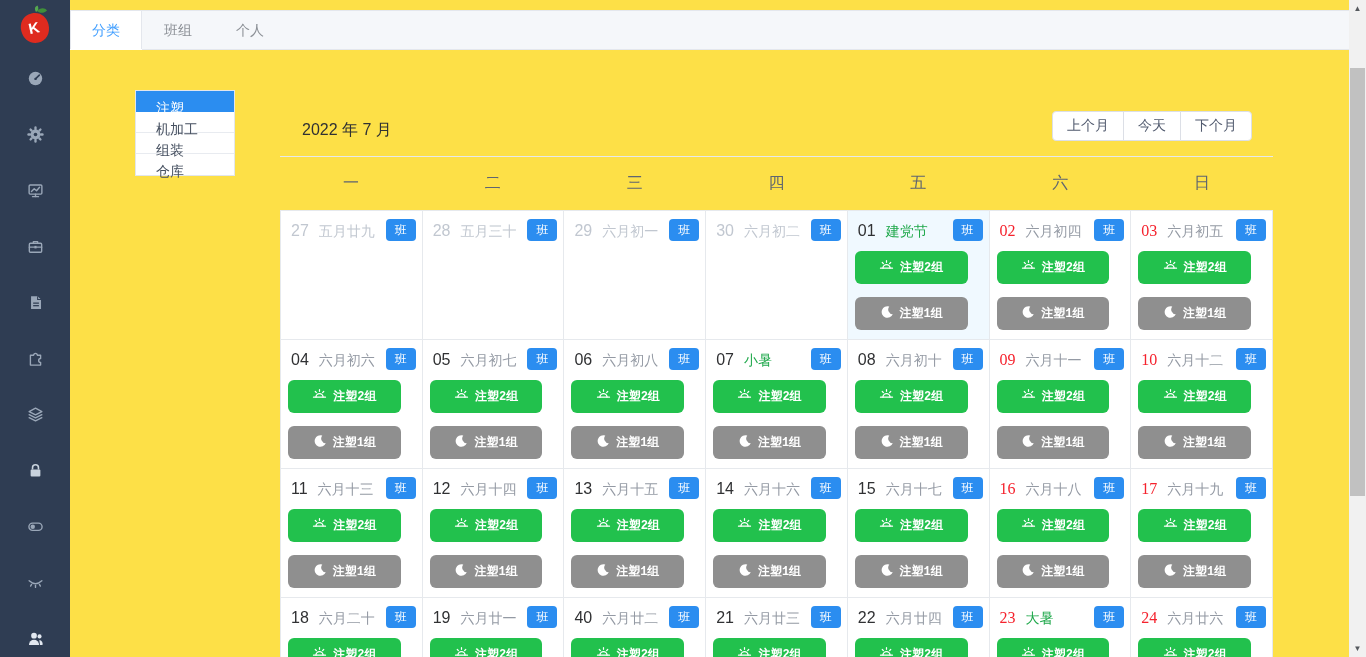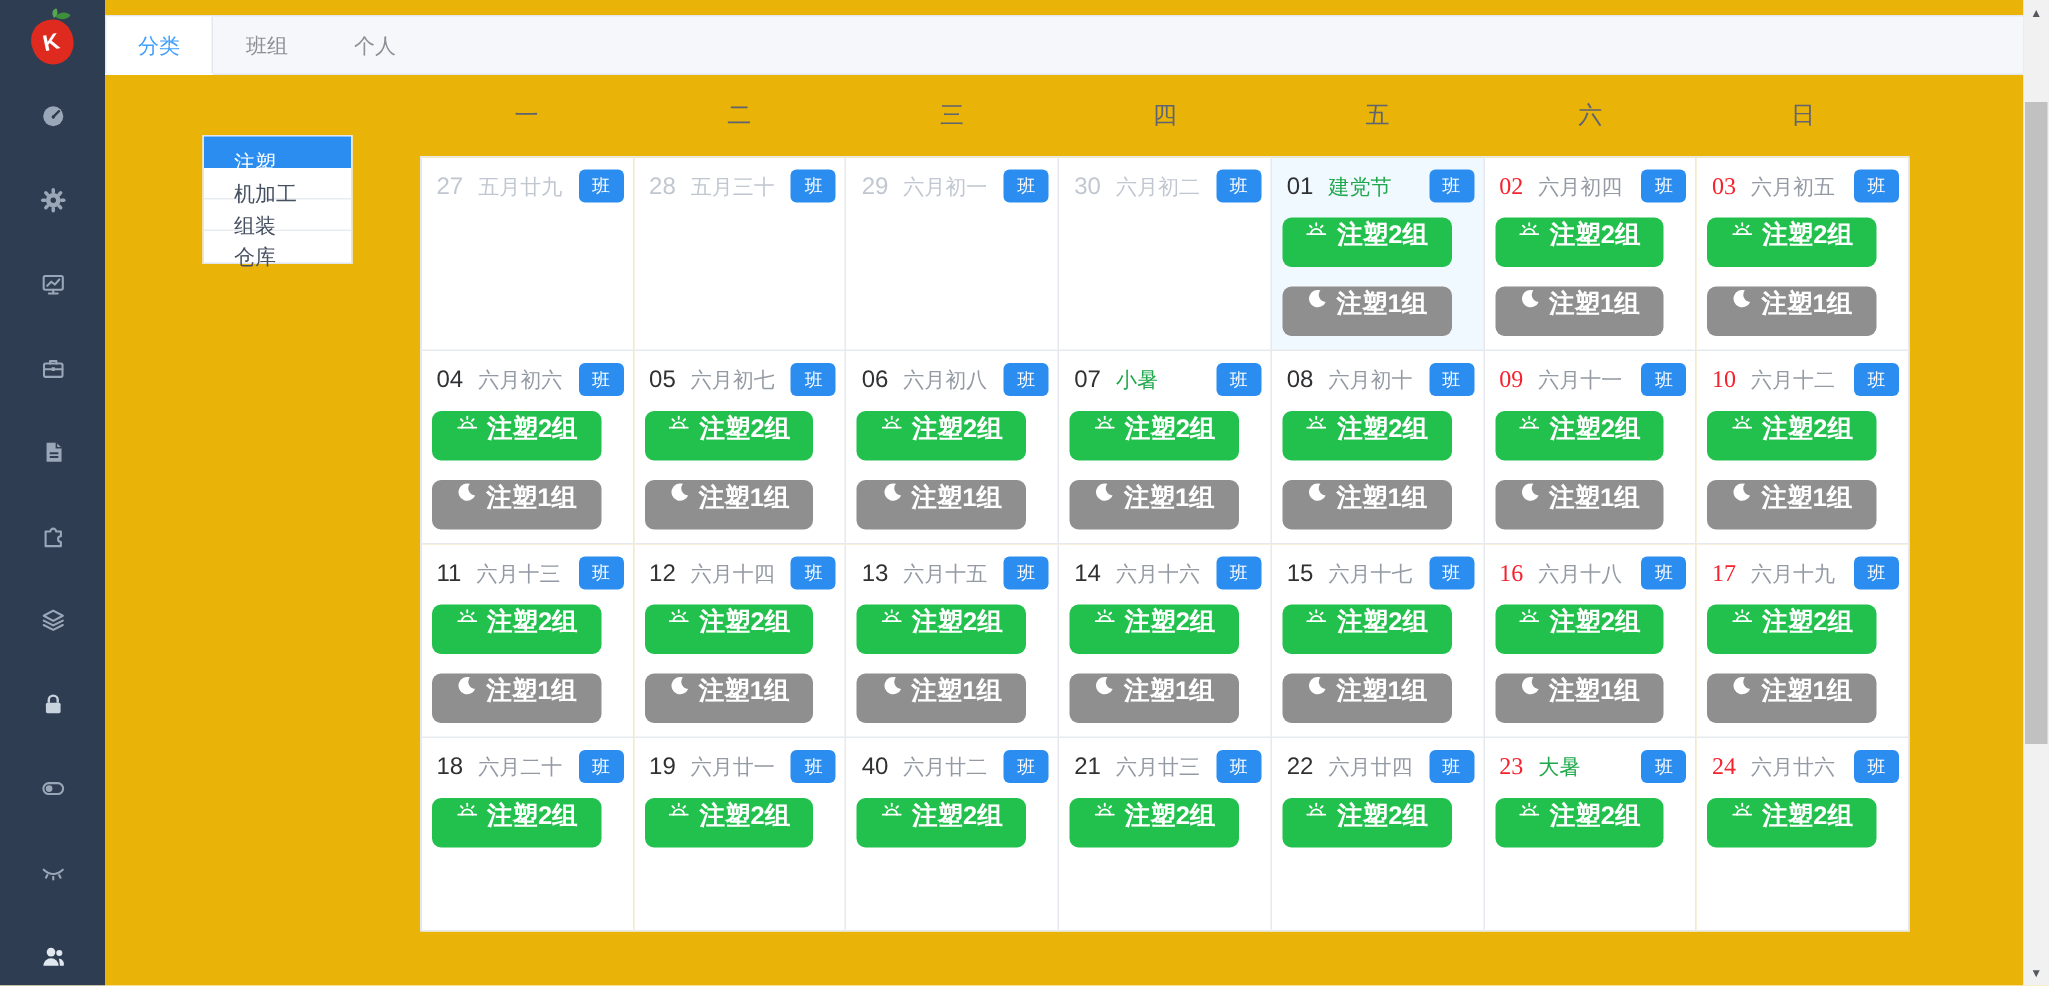--- a/index.html
+++ b/index.html
@@ -10,21 +10,21 @@
   
   .sidebar { width:70px; height:657px; background:var(--sidebar-bg,#2f3d53); flex:none;
     display:flex; flex-direction:column; align-items:center; }
   .logo { width:44px; height:46px; margin-top:4px; display:flex; align-items:center; justify-content:center; cursor:pointer; }
   .side-menu { margin-top:4px; width:70px; }
   .s-item { height:56px; display:flex; align-items:center; justify-content:center; cursor:pointer; color:#9aa7b8; }
   .s-item.bright { color:#c9d3de; }
   .s-item.brightest { color:#e2e8f0; }
 
   
-  .main { position:relative; flex:1; background:#eab308; margin-right:17px; }
+  .main { position:relative; flex:1; background:#fde047; margin-right:17px; }
   .tabs-header { position:absolute; top:10px; left:0; right:0; height:40px; background:#f5f7fa;
     border-top:1px solid #e4e7ed; border-bottom:1px solid #e4e7ed; display:flex; }
   .tab { width:72px; text-align:center; line-height:39px; font-size:14px; color:#8c9096; cursor:pointer; }
   .tab.active { background:#fff; color:var(--tab-blue,#409eff); border-left:1px solid #e4e7ed;
     border-right:1px solid #e4e7ed; box-shadow:0 1px 0 0 #fff; }
 
   .content { position:absolute; top:51px; left:0; right:0; bottom:0; }
 
   
   .category-list { position:absolute; left:65px; top:39px; width:100px; list-style:none;
@@ -54,23 +54,23 @@
   .cell.today { background:var(--today-cell-bg,#f0f9ff); }
   .cell-head { display:flex; align-items:flex-end; padding:8px 6px 0 10px; }
   .num { font-size:16px; color:#303133; margin-right:10px; line-height:20px; }
   .num.red { color:var(--weekend-red,#f5222d);font-family:Liberation Serif, serif; }
   .num.muted { color:#c1c7d0; }
   .dtext { font-size:14px; color:#949aa4; line-height:19px; padding-top:1px; flex:1; min-width:0; max-width:72px;font-family:Liberation Serif, serif; }
   .dtext.green { color:var(--holiday-green,#1fa84b); }
   .dtext.muted { color:#c1c7d0; }
   .badge { margin-left:auto; flex:none; background:var(--primary-blue,#2b8df0); color:#fff; font-size:12px;
     padding:5px 9px; border-radius:4px; line-height:1; cursor:pointer; }
-  .shift-btn { height:33px; margin:0 21px 0 7px; border:none; border-radius:6px; color:#fff; font-size:17px;
-    font-weight:600; display:flex; justify-content:center; gap:6px; width:calc(100% - 28px);
-    cursor:pointer; font-family:Liberation Sans, sans-serif; }
+  .shift-btn { height:33px; margin:0 21px 0 7px; border:none; border-radius:6px; color:#fff; font-size:12px;
+    font-weight:600; display:flex; align-items:center; justify-content:center; gap:6px; width:calc(100% - 28px);
+    cursor:pointer; font-family:Liberation Mono, monospace; }
   .shift-btn.day { background:var(--shift-day-green,#22c14d); margin-top:10px; }
   .shift-btn.night { background:var(--shift-night-gray,#8f8f8f); margin-top:13px; }
 
   
   .scrollbar { position:absolute; right:0; top:0; width:17px; height:657px; background:#f1f1f1; }
   .sb-arrow { position:absolute; left:0; width:17px; height:17px; font-size:8px; color:#55595e;
     display:flex; align-items:center; justify-content:center; cursor:pointer; }
   .sb-arrow.up { top:0; }
   .sb-arrow.down { bottom:0; }
   .sb-thumb { position:absolute; left:1px; top:68px; width:15px; height:428px; background:#c1c1c1; cursor:pointer; }
@@ -191,20 +191,28 @@
 
     <div class="content">
       <ul class="category-list" id="category-list">
           <li class="active">注塑</li>
           <li class="">机加工</li>
           <li class="">组装</li>
           <li class="">仓库</li>
         </ul>
 
       <section class="calendar">
+        <div class="cal-toolbar">
+          <h2 class="cal-title">2022 年 7 月</h2>
+          <div class="btn-group">
+            <button>上个月</button>
+            <button>今天</button>
+            <button>下个月</button>
+          </div>
+        </div>
         <div class="cal-weekdays" id="cal-weekdays">
             <div class="wd">一</div>
             <div class="wd">二</div>
             <div class="wd">三</div>
             <div class="wd">四</div>
             <div class="wd">五</div>
             <div class="wd">六</div>
             <div class="wd">日</div>
           </div>
         <div class="cal-grid" id="cal-grid">

